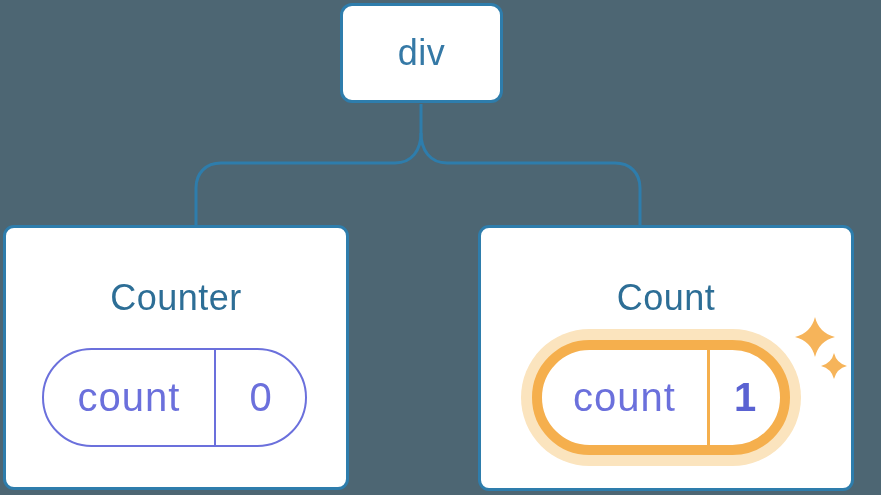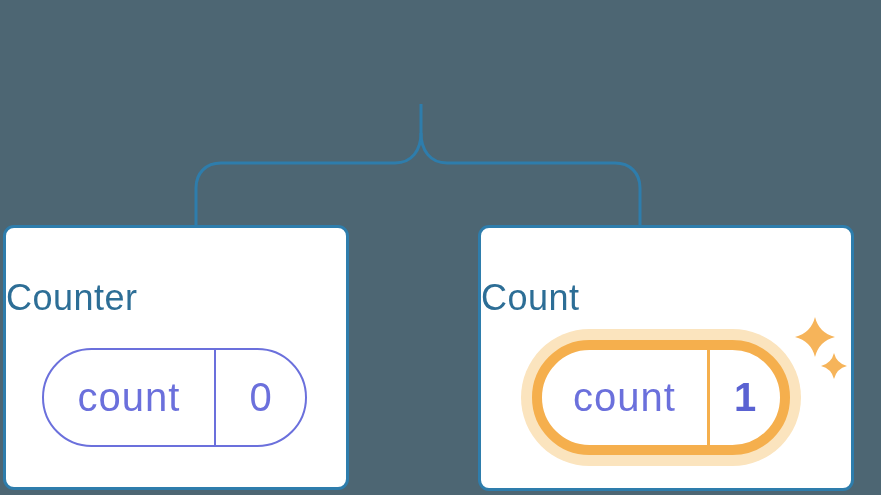--- a/index.html
+++ b/index.html
@@ -45,21 +45,21 @@
     border-radius: 11px;
     box-sizing: border-box;
     z-index: 1;
   }
   .card-left  { left: 3px;   top: 225px; width: 346px; height: 265px; }
   .card-right { left: 478px; top: 225px; width: 376px; height: 266px; }
   .card-title {
     position: absolute;
     left: 0; top: 49px;
     width: 100%;
-    text-align: left;
+    text-align: center;
     font-size: 36px;
     color: #2D6E96;
     letter-spacing: 0.5px;
   }
   .pill {
     position: absolute;
     display: flex;
     align-items: stretch;
     box-sizing: border-box;
     background: #FFFFFF;
@@ -113,20 +113,23 @@
 </head>
 <body>
 
 <div class="canvas">
 
   <svg class="edges" viewBox="0 0 881 495" xmlns="http://www.w3.org/2000/svg">
     <path d="M421 104 L421 133 C421 150 412 163 395 163 L221 163 C206 163 196 173 196 188 L196 227" fill="none" stroke="#2E7DAC" stroke-width="3"></path>
     <path d="M421 133 C421 150 430 163 447 163 L615 163 C630 163 640 173 640 188 L640 228" fill="none" stroke="#2E7DAC" stroke-width="3"></path>
   </svg>
 
+  <div class="node-root">
+    <span class="node-label">div</span>
+  </div>
 
   <div class="card card-left">
     <div class="card-title">Counter</div>
     <div class="pill pill-plain">
       <span class="pill-name">count</span>
       <span class="pill-value">0</span>
     </div>
   </div>
 
   <div class="card card-right">

